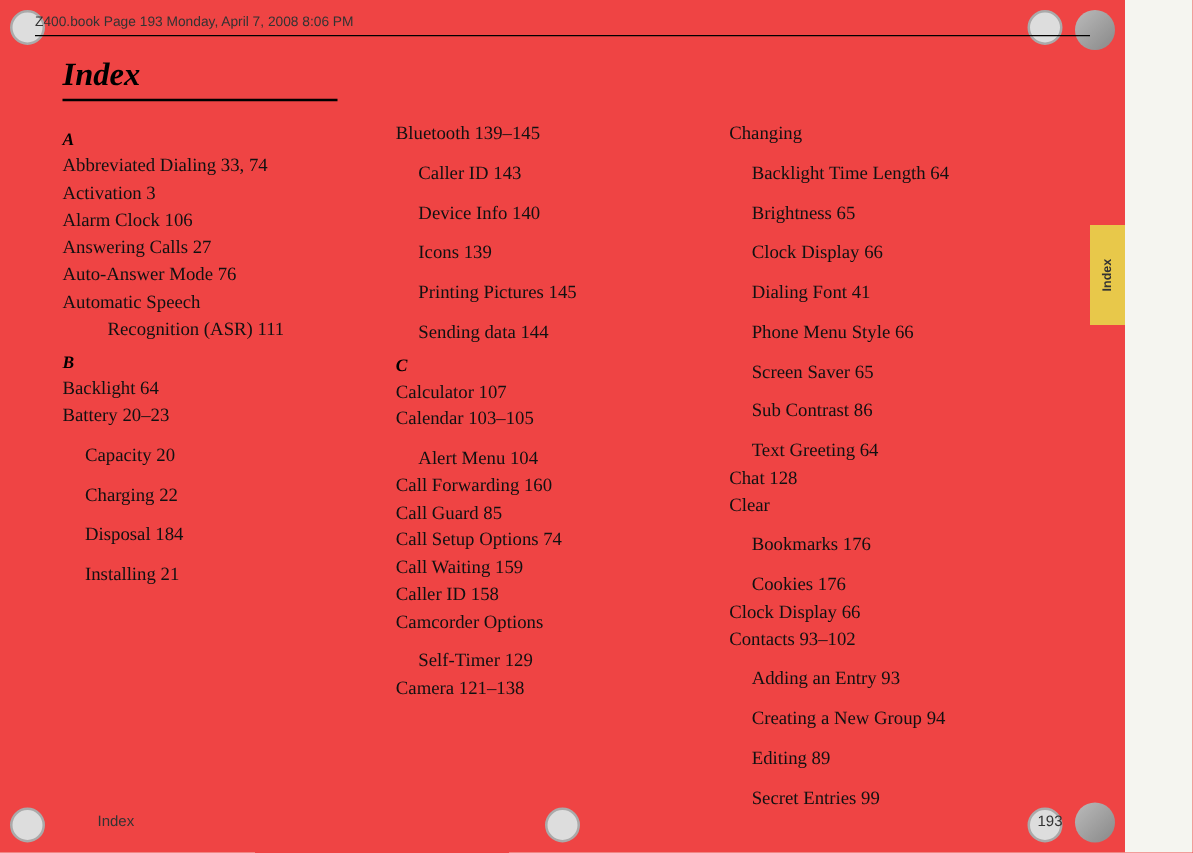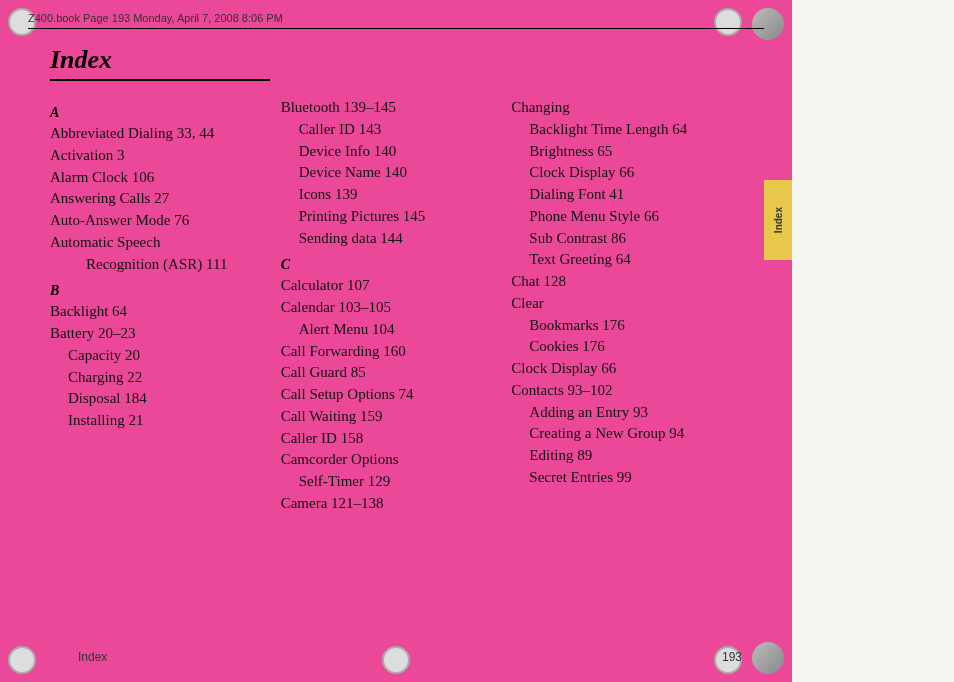--- a/index.html
+++ b/index.html
@@ -7,23 +7,23 @@
     body {
       width: 954px;
       height: 682px;
       background: #f5f5f0;
       font-family: 'Times New Roman', Times, serif;
       overflow: hidden;
       position: relative;
     }
 
     .page {
-      width: 792px;
+      width: 900px;
       height: 682px;
-      background: #ec4899;
+      background: #ef4444;
       position: relative;
       padding-left: 41px;
     }
 
     
     .header-bar {
       position: absolute;
       top: 12px;
       left: 28px;
       right: 28px;
@@ -148,20 +148,21 @@
     
     .entry {
       font-size: 15px;
       color: #111;
       line-height: 1.45;
       padding-left: 0;
     }
 
     .entry.indent1 {
       padding-left: 18px;
+      margin-top: 10px;
     }
 
     .entry.indent2 {
       padding-left: 36px;
       font-family: Liberation Serif, serif;
     }
   </style>
 </head>
 <body>
 
@@ -184,42 +185,41 @@
   </div>
 
   <div class="content">
     <div class="index-heading">Index</div>
     <div class="heading-underline"></div>
 
     <div class="columns">
 
       <div class="col">
         <div class="section-letter">A</div>
-        <div class="entry">Abbreviated Dialing 33, 44</div>
+        <div class="entry">Abbreviated Dialing 33, 74</div>
         <div class="entry">Activation 3</div>
         <div class="entry">Alarm Clock 106</div>
         <div class="entry">Answering Calls 27</div>
         <div class="entry">Auto-Answer Mode 76</div>
         <div class="entry">Automatic Speech</div>
         <div class="entry indent2">Recognition (ASR) 111</div>
 
         <div class="section-letter">B</div>
         <div class="entry">Backlight 64</div>
         <div class="entry">Battery 20–23</div>
         <div class="entry indent1">Capacity 20</div>
         <div class="entry indent1">Charging 22</div>
         <div class="entry indent1">Disposal 184</div>
         <div class="entry indent1">Installing 21</div>
       </div>
 
       <div class="col">
         <div class="entry">Bluetooth 139–145</div>
         <div class="entry indent1">Caller ID 143</div>
         <div class="entry indent1">Device Info 140</div>
-        <div class="entry indent1">Device Name 140</div>
         <div class="entry indent1">Icons 139</div>
         <div class="entry indent1">Printing Pictures 145</div>
         <div class="entry indent1">Sending data 144</div>
 
         <div class="section-letter">C</div>
         <div class="entry">Calculator 107</div>
         <div class="entry">Calendar 103–105</div>
         <div class="entry indent1">Alert Menu 104</div>
         <div class="entry">Call Forwarding 160</div>
         <div class="entry">Call Guard 85</div>
@@ -231,20 +231,21 @@
         <div class="entry">Camera 121–138</div>
       </div>
 
       <div class="col">
         <div class="entry">Changing</div>
         <div class="entry indent1">Backlight Time Length 64</div>
         <div class="entry indent1">Brightness 65</div>
         <div class="entry indent1">Clock Display 66</div>
         <div class="entry indent1">Dialing Font 41</div>
         <div class="entry indent1">Phone Menu Style 66</div>
+        <div class="entry indent1">Screen Saver 65</div>
         <div class="entry indent1">Sub Contrast 86</div>
         <div class="entry indent1">Text Greeting 64</div>
         <div class="entry">Chat 128</div>
         <div class="entry">Clear</div>
         <div class="entry indent1">Bookmarks 176</div>
         <div class="entry indent1">Cookies 176</div>
         <div class="entry">Clock Display 66</div>
         <div class="entry">Contacts 93–102</div>
         <div class="entry indent1">Adding an Entry 93</div>
         <div class="entry indent1">Creating a New Group 94</div>

